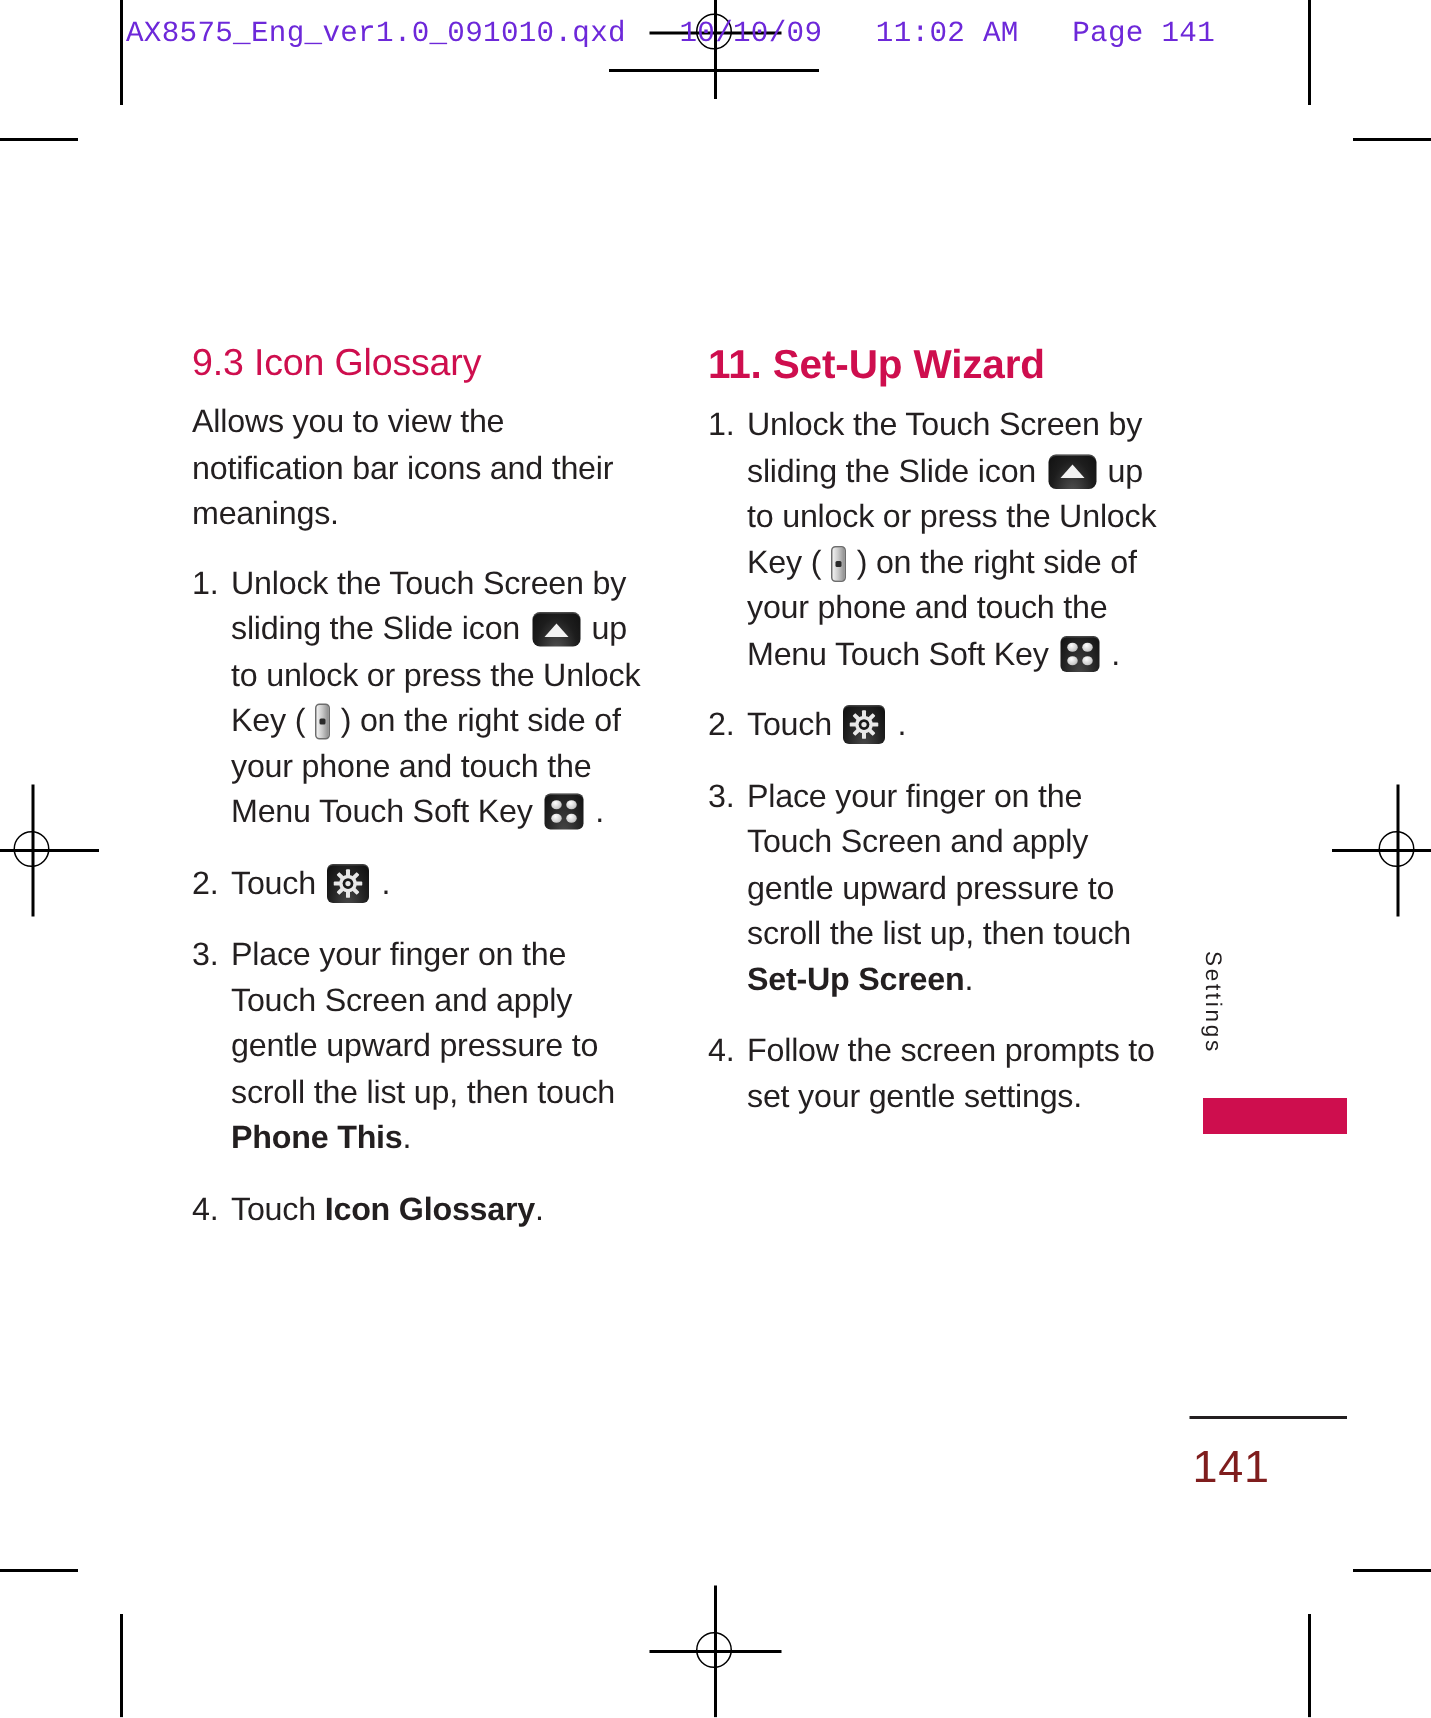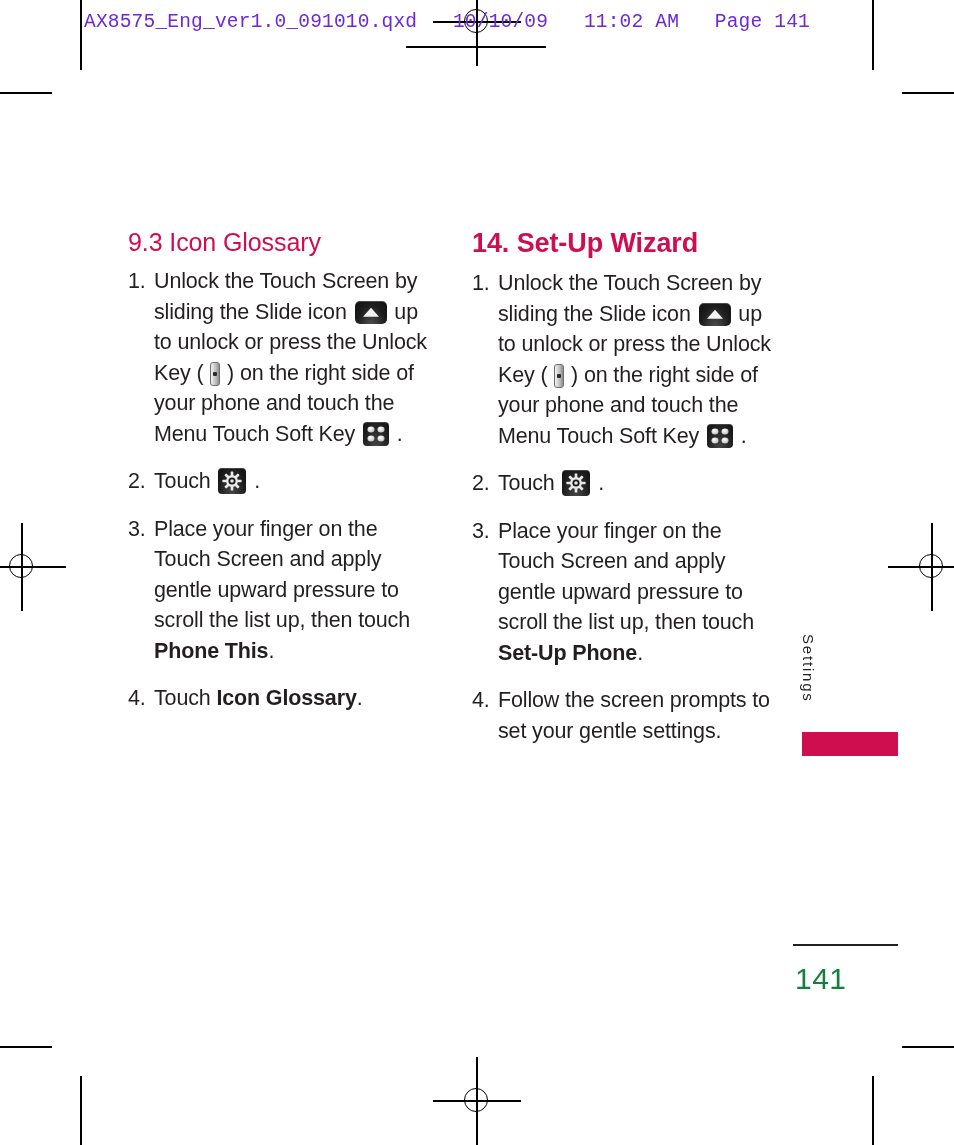--- a/index.html
+++ b/index.html
@@ -251,21 +251,21 @@
     width: 105px;
     height: 1.6px;
     background: #231f20;
   }
   #folio {
     position: absolute;
     left: 795px;
     top: 962px;
     font-size: 30px;
     letter-spacing: 0.5px;
-    color: #15803d;
+    color: #7f1d1d;
   }
 </style>
 </head>
 <body>
 
 <div id="page">
 
   <div class="rule-v" style="left:80px; top:0px; height:70px;"></div>
   <div class="rule-v" style="left:872px; top:0px; height:70px;"></div>
 
@@ -301,20 +301,21 @@
   <div class="reg" style="left:455px; top:1079px;">
     <div class="circle"></div>
     <div class="cross-v"></div>
     <div class="cross-h"></div>
   </div>
 
   <div id="slug">AX8575_Eng_ver1.0_091010.qxd   10/10/09   11:02 AM   Page 141</div>
 
   <div class="column" id="col-left">
     <h2 class="heading">9.3 Icon Glossary</h2>
+    <p class="intro">Allows you to view the notification bar icons and their meanings.</p>
     <ol class="steps">
         <li><span class="num">1.</span><span>Unlock the Touch Screen by sliding the Slide icon </span><span class="icn icn-slide"><span class="tri"></span></span><span> up to unlock or press the Unlock Key ( </span><span class="icn icn-key"><span class="dot"></span></span><span> ) on the right side of your phone and touch the Menu Touch Soft Key </span><span class="icn icn-menu"><span class="g">
               <i></i>
               <i></i>
               <i></i>
               <i></i>
             </span></span><span> .</span></li>
         <li><span class="num">2.</span><span>Touch </span><span class="icn icn-gear"><svg width="20" height="20" viewBox="0 0 24 24">
               <g fill="#e8e8e8">
                 <rect x="10.4" y="0.6" width="3.2" height="6.2" rx="0.7" transform="rotate(0 12 12)"></rect>
@@ -329,21 +330,21 @@
               <circle cx="12" cy="12" r="7.1" fill="#e8e8e8"></circle>
               <circle cx="12" cy="12" r="4.3" fill="#1a1a1a"></circle>
               <circle cx="12" cy="12" r="2.1" fill="#e8e8e8"></circle>
             </svg></span><span> .</span></li>
         <li><span class="num">3.</span><span>Place your finger on the Touch Screen and apply gentle upward pressure to scroll the list up, then touch </span><span class="bold">Phone This</span><span>.</span></li>
         <li><span class="num">4.</span><span>Touch </span><span class="bold">Icon Glossary</span><span>.</span></li>
       </ol>
   </div>
 
   <div class="column" id="col-right">
-    <h2 class="heading">14. Set-Up Wizard</h2>
+    <h2 class="heading">11. Set-Up Wizard</h2>
     <ol class="steps">
         <li><span class="num">1.</span><span>Unlock the Touch Screen by sliding the Slide icon </span><span class="icn icn-slide"><span class="tri"></span></span><span> up to unlock or press the Unlock Key ( </span><span class="icn icn-key"><span class="dot"></span></span><span> ) on the right side of your phone and touch the Menu Touch Soft Key </span><span class="icn icn-menu"><span class="g">
               <i></i>
               <i></i>
               <i></i>
               <i></i>
             </span></span><span> .</span></li>
         <li><span class="num">2.</span><span>Touch </span><span class="icn icn-gear"><svg width="20" height="20" viewBox="0 0 24 24">
               <g fill="#e8e8e8">
                 <rect x="10.4" y="0.6" width="3.2" height="6.2" rx="0.7" transform="rotate(0 12 12)"></rect>
@@ -352,21 +353,21 @@
                 <rect x="10.4" y="0.6" width="3.2" height="6.2" rx="0.7" transform="rotate(135 12 12)"></rect>
                 <rect x="10.4" y="0.6" width="3.2" height="6.2" rx="0.7" transform="rotate(180 12 12)"></rect>
                 <rect x="10.4" y="0.6" width="3.2" height="6.2" rx="0.7" transform="rotate(225 12 12)"></rect>
                 <rect x="10.4" y="0.6" width="3.2" height="6.2" rx="0.7" transform="rotate(270 12 12)"></rect>
                 <rect x="10.4" y="0.6" width="3.2" height="6.2" rx="0.7" transform="rotate(315 12 12)"></rect>
               </g>
               <circle cx="12" cy="12" r="7.1" fill="#e8e8e8"></circle>
               <circle cx="12" cy="12" r="4.3" fill="#1a1a1a"></circle>
               <circle cx="12" cy="12" r="2.1" fill="#e8e8e8"></circle>
             </svg></span><span> .</span></li>
-        <li><span class="num">3.</span><span>Place your finger on the Touch Screen and apply gentle upward pressure to scroll the list up, then touch </span><span class="bold">Set-Up Phone</span><span>.</span></li>
+        <li><span class="num">3.</span><span>Place your finger on the Touch Screen and apply gentle upward pressure to scroll the list up, then touch </span><span class="bold">Set-Up Screen</span><span>.</span></li>
         <li><span class="num">4.</span><span>Follow the screen prompts to set your gentle settings.</span></li>
       </ol>
   </div>
 
   <div id="side-tab-label">Settings</div>
   <div id="side-tab-block"></div>
 
   <div id="folio-rule"></div>
   <div id="folio">141</div>
 

